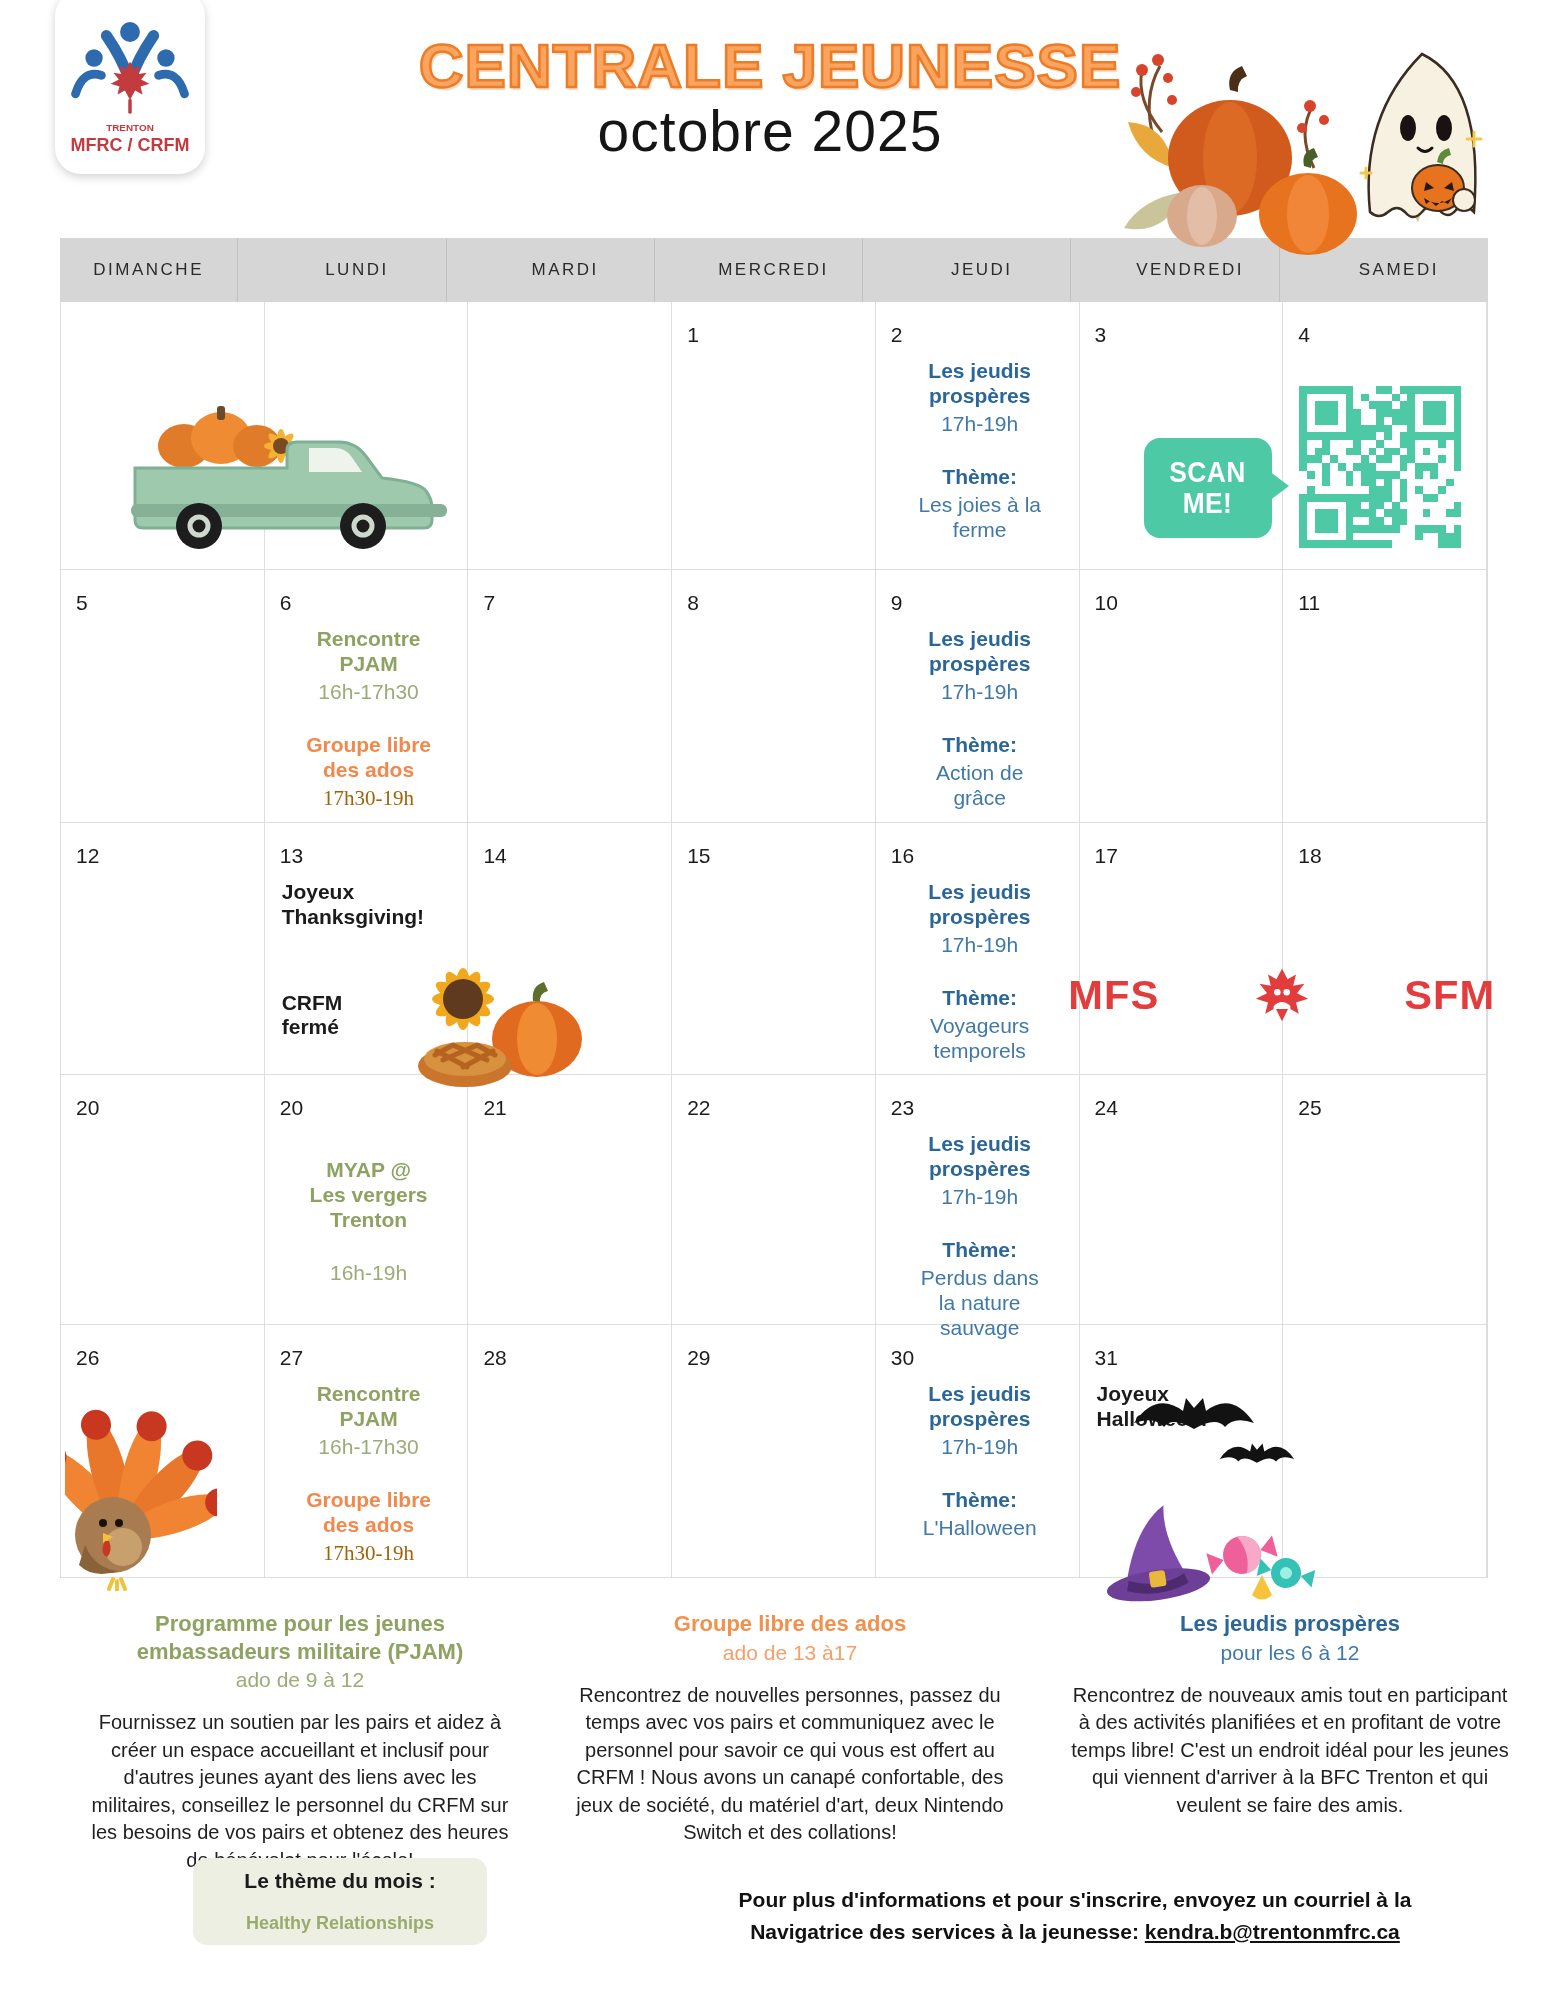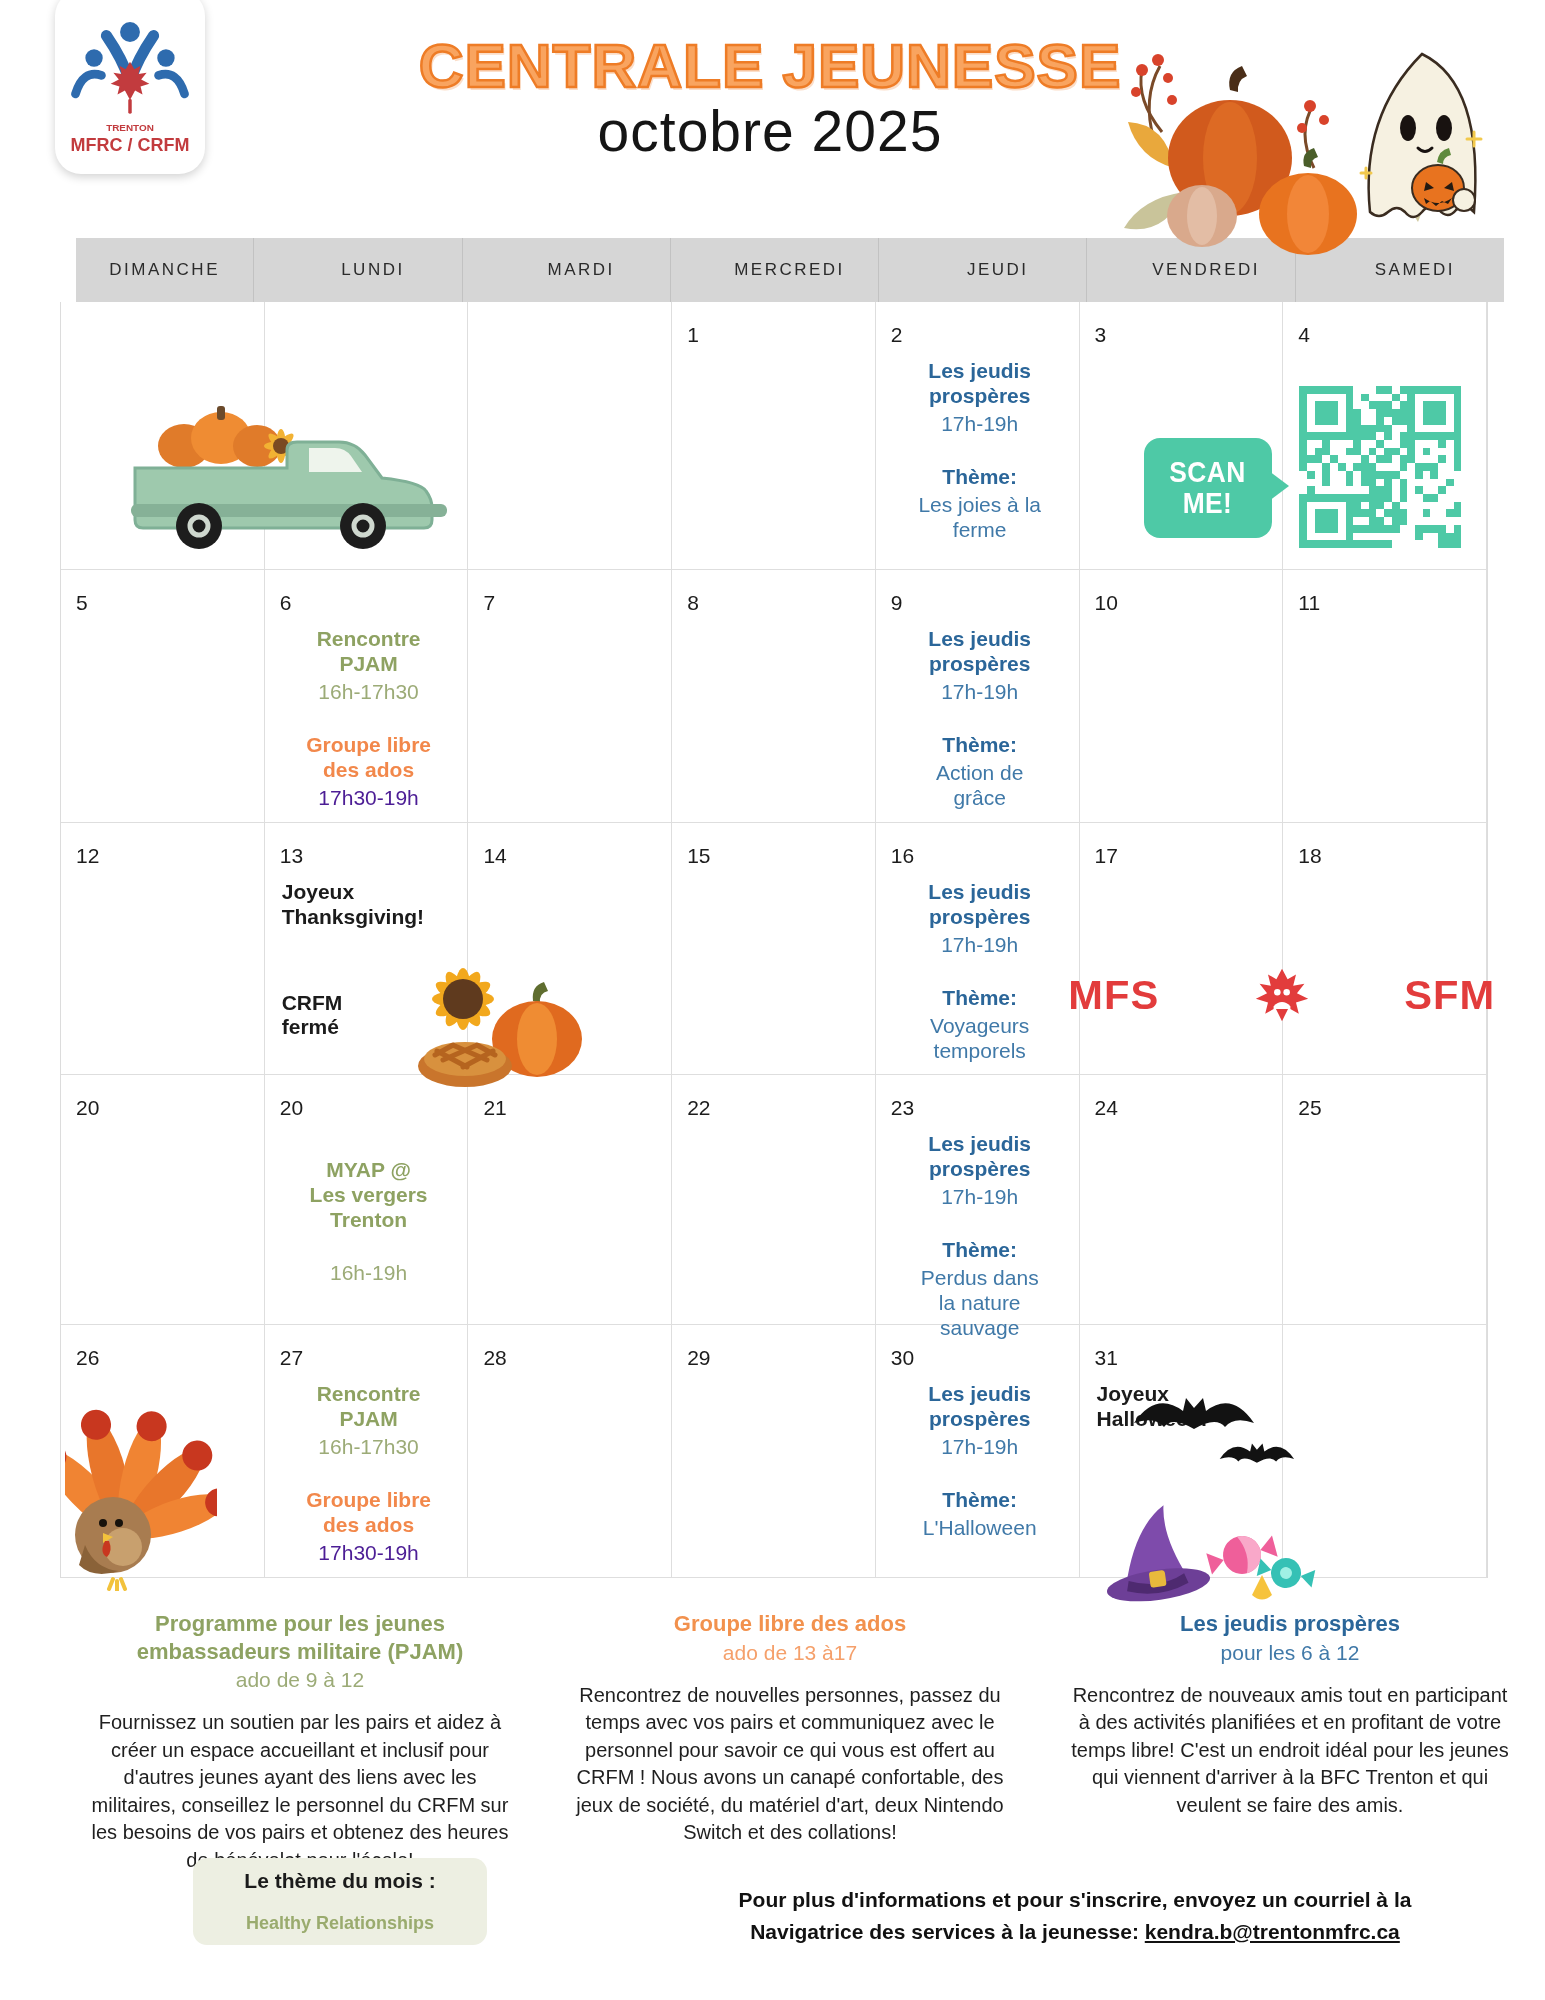--- a/index.html
+++ b/index.html
@@ -12,40 +12,40 @@
              display:flex;align-items:flex-end;justify-content:center;}
   .logo-card svg{width:124px;height:150px;margin-bottom:10px;}
   .main-title{position:absolute;left:360px;top:30px;width:820px;text-align:center;
               font-size:62px;font-weight:bold;letter-spacing:1px;color:#f9a45f;
               -webkit-text-stroke:2.5px #ee7c26;text-shadow:2px 3px 0 rgba(238,124,38,.25);}
   .month-title{position:absolute;left:360px;top:98px;width:820px;text-align:center;
                font-size:57px;color:#151515;letter-spacing:1px;}
   .top-deco{position:absolute;left:1112px;top:16px;width:380px;height:240px;z-index:5;}
 
   
-  .cal-head{position:absolute;left:76px;top:238px;width:1428px;height:64px;
+  .cal-head{position:absolute;left:60px;top:238px;width:1428px;height:64px;
             display:grid;grid-template-columns:repeat(7,1fr);background:#d6d6d6;z-index:2;gap:30px;}
   .day-header{display:flex;align-items:center;justify-content:center;font-size:17px;
               letter-spacing:2.5px;color:#2b2b2b;border-right:1px solid #c2c2c2;}
   .day-header:last-child{border-right:none;}
   .cal-grid{position:absolute;left:60px;top:302px;width:1428px;height:1276px;
             display:grid;grid-template-columns:repeat(7,1fr);
             grid-template-rows:268px 253px 252px 250px 253px;
             border-left:1px solid #dcdcdc;border-right:1px solid #dcdcdc;border-bottom:1px solid #dcdcdc;
             box-sizing:border-box;}
   .cell{position:relative;border-right:1px solid #dedede;border-bottom:1px solid #dedede;
         padding:20px 10px 0 15px;box-sizing:border-box;}
   .daynum{font-size:21px;color:#1c1c1c;margin-bottom:12px;line-height:1.2;}
   .ev{text-align:center;white-space:pre-line;font-size:21px;line-height:1.18;margin-bottom:3px;padding:0 2px;}
   .blue-b{color:#2b6699;font-weight:bold;}
   .blue{color:#4079a8;}
   .olive-b{color:#8ea262;font-weight:bold;}
   .olive{color:#9cab77;}
   .orange-b{color:#f2884b;font-weight:bold;}
-  .orange{color:#4c1d95;}
+  .orange{color:#a16207;font-family:Liberation Serif, serif;}
   .black-b{color:#1b1b1b;font-weight:bold;}
   .left{text-align:left;}
   .sp{height:26px;}
   .sp-lg{height:58px;}
 
   
   .deco{position:absolute;pointer-events:none;z-index:3;}
   .deco svg{width:100%;height:100%;display:block;}
   .deco-harvest-truck{left:68px;top:82px;width:320px;height:176px;}
   .deco-scan-me-badge{left:64px;top:136px;width:148px;height:102px;}

